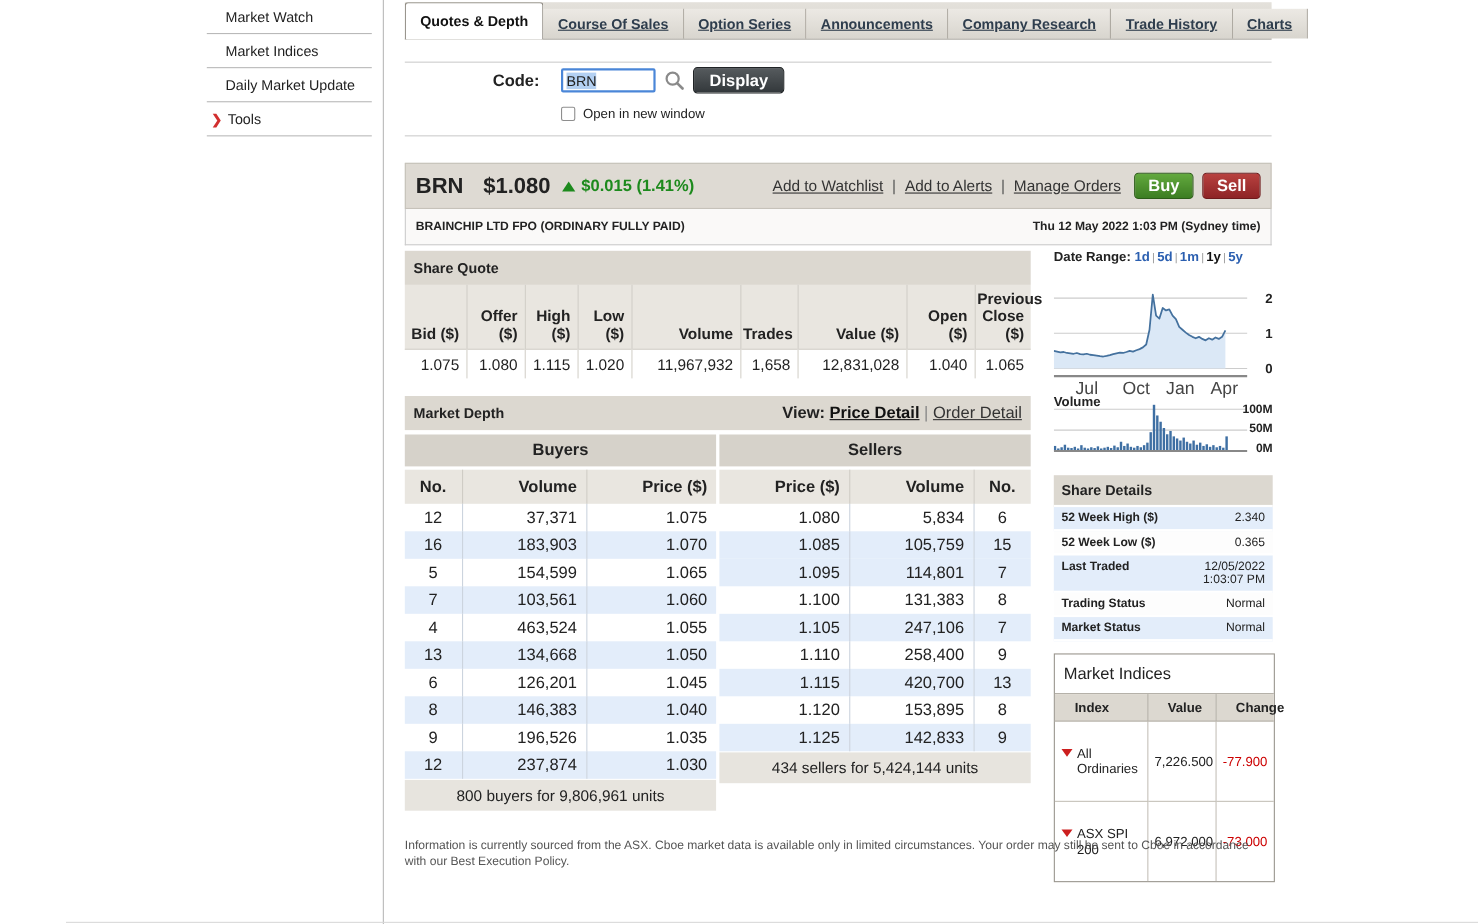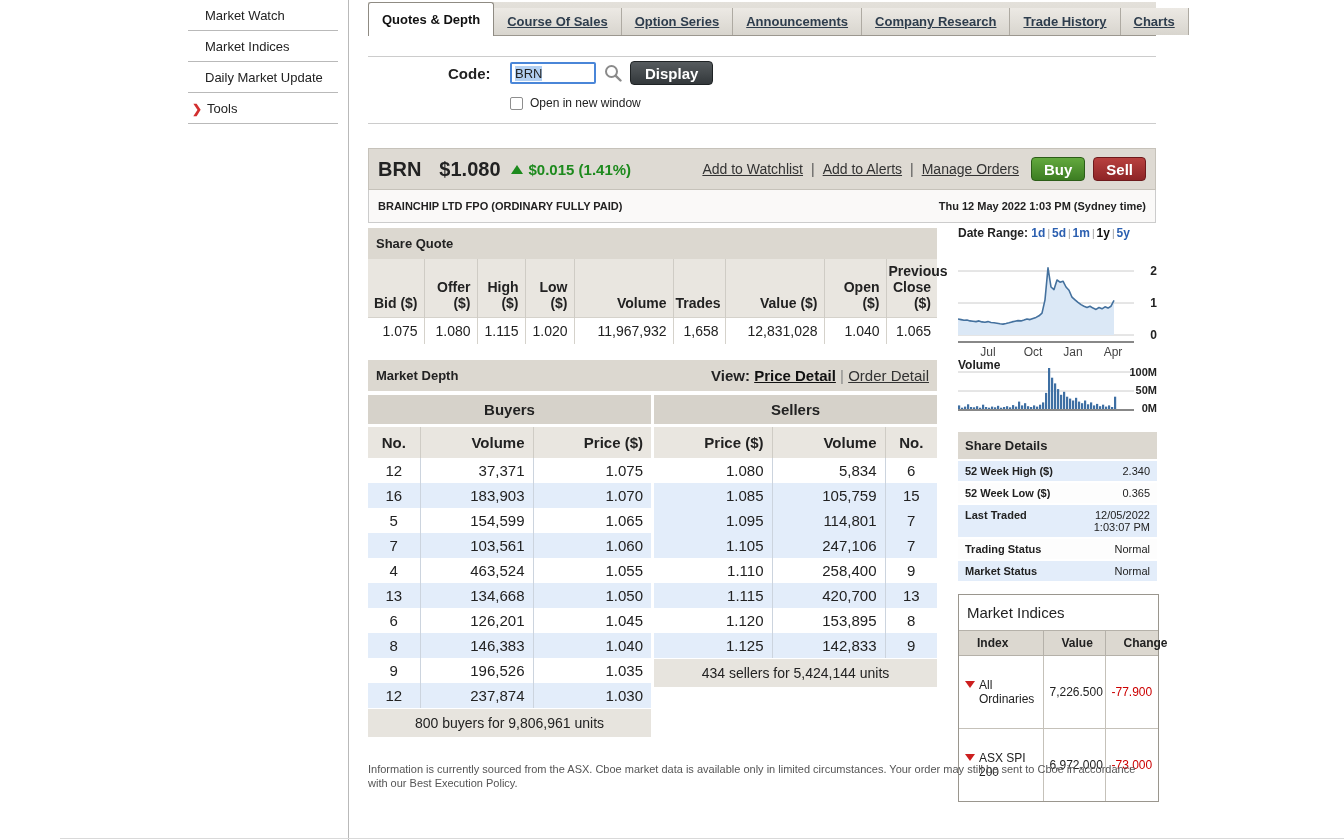--- a/index.html
+++ b/index.html
@@ -90,21 +90,21 @@
 
   
   #rightcol { position:absolute; left:958px; top:0; width:199px; height:840px; }
   #daterange { position:absolute; left:0; top:226px; font-size:12px; white-space:nowrap; }
   #daterange .drl { font-weight:bold; color:#222; }
   #daterange a { color:#2b5fb0; text-decoration:none; font-weight:bold; cursor:pointer; }
   #daterange a.active { color:#111; }
   #daterange .sep { color:#999; font-size:10px; padding:0 2px; }
   #pricechart { position:absolute; left:0; top:252px; }
   .ylab { position:absolute; font-size:12px; font-weight:bold; color:#222; right:0; text-align:right; }
-  .xlab { position:absolute; top:345px; font-size:12px; color:#444; transform:translateX(-50%); }
+  .xlab { position:absolute; top:345px; font-size:16px; color:#444; transform:translateX(-50%); }
   #vol-label { position:absolute; left:0; top:358px; font-size:12px; font-weight:bold; }
   #volchart { position:absolute; left:0; top:366px; }
   .vylab { position:absolute; font-size:11px; font-weight:bold; right:0; }
 
   
   #sdetails { position:absolute; left:0; top:432px; width:199px; }
   #sdetails .band { padding:6px 7px; border-bottom:2px solid #fff; }
   .sd-row { display:flex; justify-content:space-between; align-items:flex-start; padding:4px 7px;
             font-size:11px; border-bottom:2px solid #fff; }
   .sd-row .lbl { font-weight:bold; }
@@ -344,20 +344,25 @@
               </tr>
               <tr class="alt">
                 <td class="c-right">1.085</td>
                 <td class="c-right">105,759</td>
                 <td class="c-center">15</td>
               </tr>
               <tr class="alt">
                 <td class="c-right">1.095</td>
                 <td class="c-right">114,801</td>
                 <td class="c-center">7</td>
+              </tr>
+              <tr class="">
+                <td class="c-right">1.100</td>
+                <td class="c-right">131,383</td>
+                <td class="c-center">8</td>
               </tr>
               <tr class="alt">
                 <td class="c-right">1.105</td>
                 <td class="c-right">247,106</td>
                 <td class="c-center">7</td>
               </tr>
               <tr class="">
                 <td class="c-right">1.110</td>
                 <td class="c-right">258,400</td>
                 <td class="c-center">9</td>

